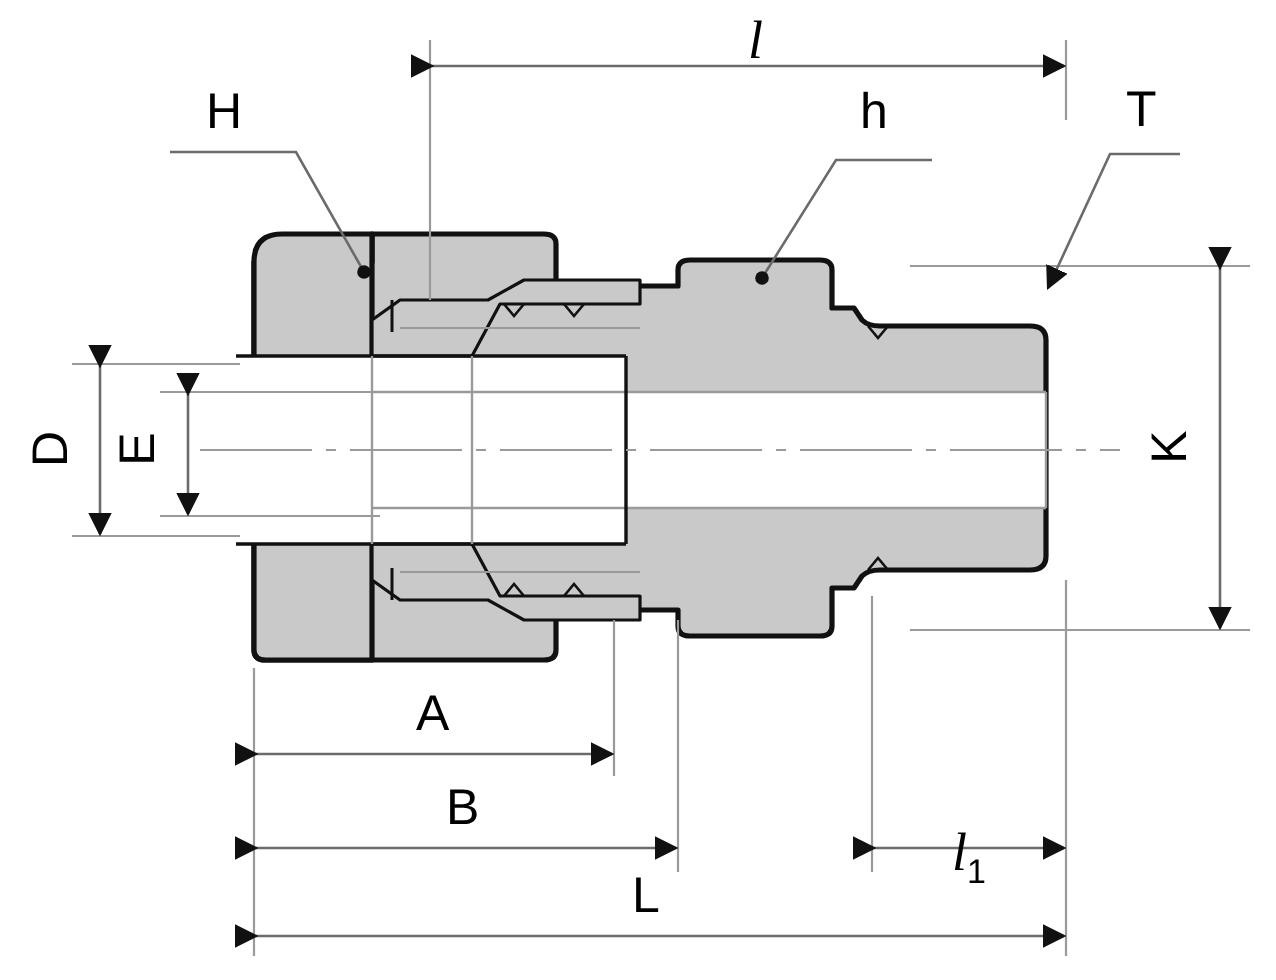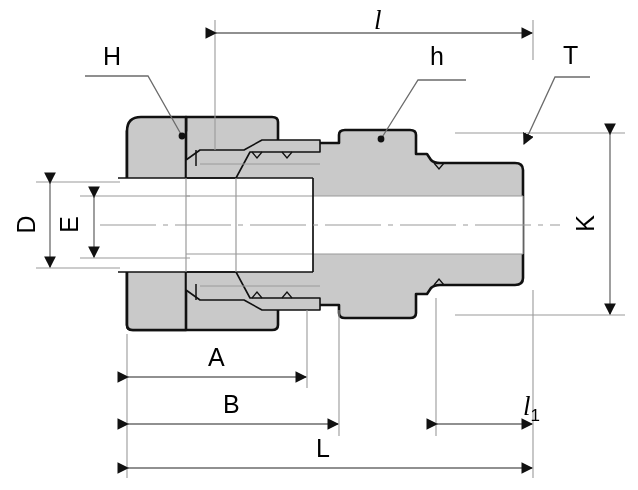--- a/index.html
+++ b/index.html
@@ -229,15 +229,15 @@
   <div class="dim-label rot90" style="left:61px; top:212px;">E</div>
 
   <div class="dim-label rot90" style="left:577px; top:211px;">K</div>
 
   <div class="dim-label" style="left:208px; top:345px;">A</div>
 
   <div class="dim-label" style="left:223px; top:392px;">B</div>
 
   <div class="dim-label" style="left:316px; top:436px;">L</div>
 
-  <div class="dim-label serif-italic" style="left:476px; top:393px;margin-left:47px;"><span>l</span><span class="sub">1</span></div>
+  <div class="dim-label serif-italic" style="left:476px; top:413px;"><span>l</span><span class="sub">1</span></div>
 
 </div>
 
 </body></html>

